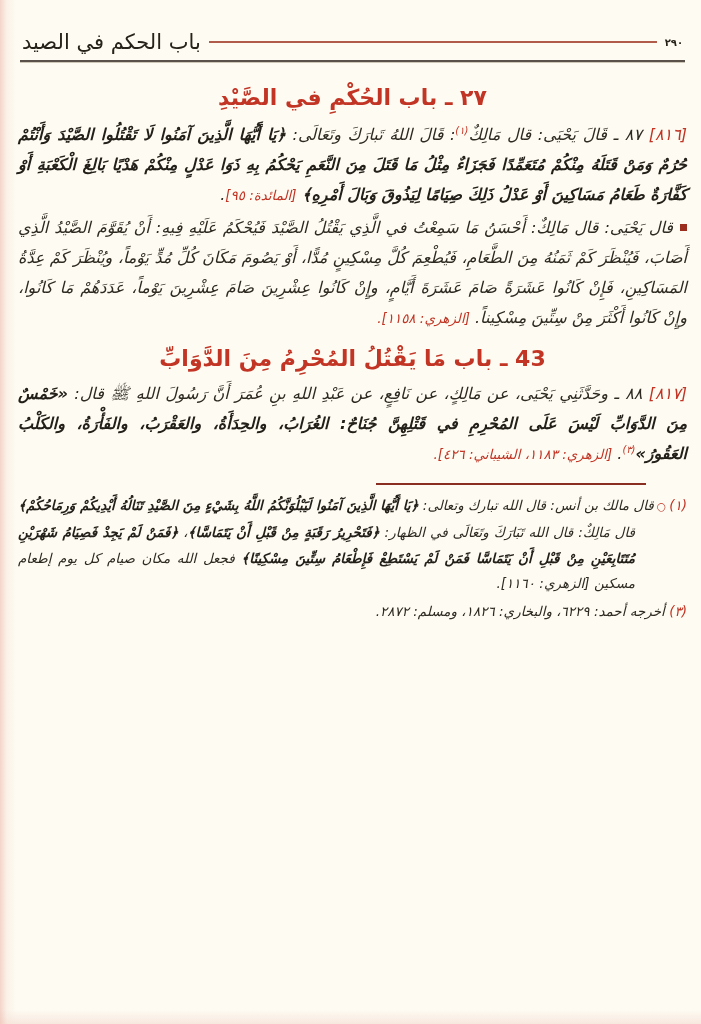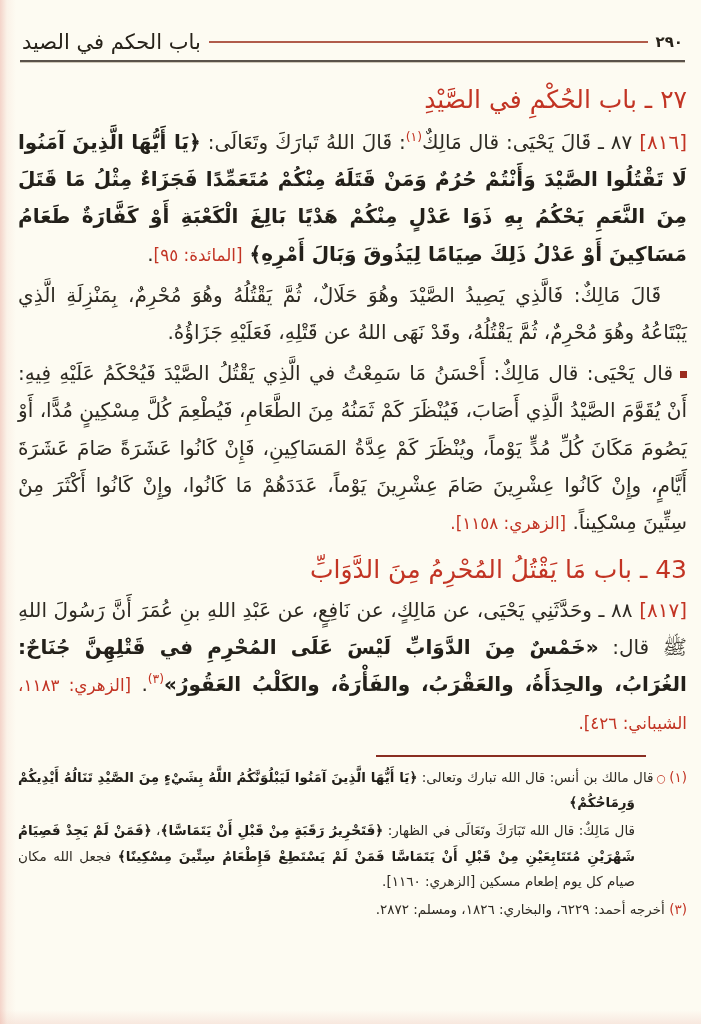--- a/index.html
+++ b/index.html
@@ -12,51 +12,51 @@
       linear-gradient(0deg, rgba(238,196,186,.35) 0px, rgba(253,251,243,0) 14px),
       #fdfbf2;
     overflow:hidden;
     font-family:"DejaVu Sans", sans-serif;
     color:#2e2a22;
   }
   .content{padding:0 14px 0 18px;}
 
   
   .hdr{display:flex;align-items:center;padding:30px 4px 0 4px;}
-  .hdr .pagenum{font-size:15px;font-weight:bold;color:#272219;letter-spacing:1px;}
+  .hdr .pagenum{font-size:10px;font-weight:bold;color:#272219;letter-spacing:1px;}
   .hdr .hrule{flex:1;height:2px;background:#a33f2e;margin:0 8px;opacity:.85;}
   .hdr .runhead{font-size:21px;color:#272219;}
   .hdr-line{height:2px;background:#5a524a;margin:6px 2px 0 2px;border-bottom:1px solid #cfc8b8;}
 
   
   h2.chap{
-    text-align:right;color:#c23424;font-size:25px;font-weight:normal;
+    text-align:center;color:#c23424;font-size:22px;font-weight:bold;
     margin:22px 0 10px 0;letter-spacing:.5px;
   }
   h2.chap2{margin:14px 0 8px 0;}
 
   
   p.b{
-    font-size:20px;line-height:1.86;text-align:justify;
-    margin:4px 0;text-indent:26px;
+    font-size:16px;line-height:1.86;text-align:justify;
+    margin:4px 0;text-indent:26px;font-style:italic;
   }
   p.noind{text-indent:0;}
   .red{color:#c23424;}
   .cite{color:#c23424;font-size:.84em;}
   .sup{color:#c23424;font-size:.62em;vertical-align:super;}
   .quran{font-weight:bold;color:#23201a;}
   .hadith{font-weight:bold;color:#23201a;}
   .sq{
     display:inline-block;width:7px;height:7px;background:#9b2d1f;
     margin-left:7px;vertical-align:2px;
   }
 
   
   .fnsep{width:270px;height:2px;background:#8a2e22;margin:14px 41px 8px auto;}
-  .fns{font-size:13.5px;line-height:1.9;}
+  .fns{font-size:13.5px;line-height:1.9;font-style:italic;}
   .fns p{
     margin:2px 0;text-align:justify;
     padding-right:52px;text-indent:-52px;
   }
   .fns p.cont{text-indent:0;padding-right:52px;}
   .fns .mk{color:#c23424;}
   .fns .circ{color:#c23424;font-size:.8em;padding:0 3px;}
 </style>
 </head>
 <body>
@@ -70,23 +70,20 @@
       <span class="runhead">باب الحكم في الصيد</span>
     </div>
     <div class="hdr-line"></div>
 
     <h2 class="chap">٢٧ ـ باب الحُكْمِ في الصَّيْدِ</h2>
 
     <p class="b noind">
       <span class="red">[٨١٦]</span><span> ٨٧ ـ قَالَ يَحْيَى: قال مَالِكٌ</span><span class="sup">(١)</span><span>: قَالَ اللهُ تَبارَكَ وتَعَالَى: </span><span class="quran">﴿يَا أَيُّهَا الَّذِينَ آمَنُوا لَا تَقْتُلُوا الصَّيْدَ وَأَنْتُمْ حُرُمٌ وَمَنْ قَتَلَهُ مِنْكُمْ مُتَعَمِّدًا فَجَزَاءٌ مِثْلُ مَا قَتَلَ مِنَ النَّعَمِ يَحْكُمُ بِهِ ذَوَا عَدْلٍ مِنْكُمْ هَدْيًا بَالِغَ الْكَعْبَةِ أَوْ كَفَّارَةٌ طَعَامُ مَسَاكِينَ أَوْ عَدْلُ ذَلِكَ صِيَامًا لِيَذُوقَ وَبَالَ أَمْرِهِ﴾ </span><span class="cite">[المائدة: ٩٥]</span><span>.</span>
     </p>
 
-    <p class="b">
-      <span>قَالَ مَالِكٌ: فَالَّذِي يَصِيدُ الصَّيْدَ وهُوَ حَلَالٌ، ثُمَّ يَقْتُلُهُ وهُوَ مُحْرِمٌ، بِمَنْزِلَةِ الَّذِي يَبْتَاعُهُ وهُوَ مُحْرِمٌ، ثُمَّ يَقْتُلُهُ، وقَدْ نَهَى اللهُ عن قَتْلِهِ، فَعَلَيْهِ جَزَاؤُهُ.</span>
-    </p>
 
 
     <p class="b noind">
       <span class="sq"></span><span>قال يَحْيَى: قال مَالِكٌ: أَحْسَنُ مَا سَمِعْتُ في الَّذِي يَقْتُلُ الصَّيْدَ فَيُحْكَمُ عَلَيْهِ فِيهِ: أَنْ يُقَوَّمَ الصَّيْدُ الَّذِي أَصَابَ، فَيُنْظَرَ كَمْ ثَمَنُهُ مِنَ الطَّعَامِ، فَيُطْعِمَ كُلَّ مِسْكِينٍ مُدًّا، أَوْ يَصُومَ مَكَانَ كُلِّ مُدٍّ يَوْماً، ويُنْظَرَ كَمْ عِدَّةُ المَسَاكِينِ، فَإِنْ كَانُوا عَشَرَةً صَامَ عَشَرَةَ أَيَّامٍ، وإِنْ كَانُوا عِشْرِينَ صَامَ عِشْرِينَ يَوْماً، عَدَدَهُمْ مَا كَانُوا، وإِنْ كَانُوا أَكْثَرَ مِنْ سِتِّينَ مِسْكِيناً. </span><span class="cite">[الزهري: ١١٥٨].</span>
     </p>
 
 
     <h2 class="chap chap2">43 ـ باب مَا يَقْتُلُ المُحْرِمُ مِنَ الدَّوَابِّ</h2>
 
     <p class="b noind">

